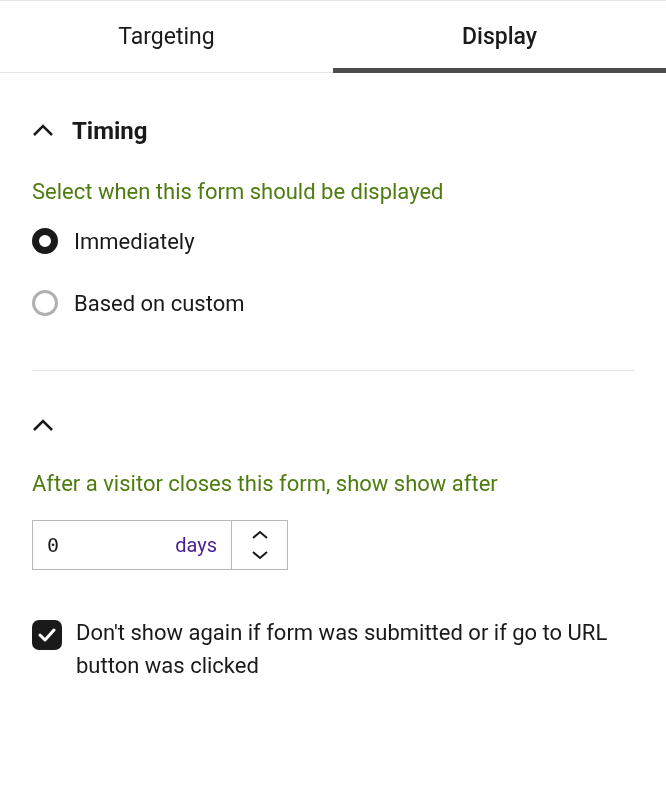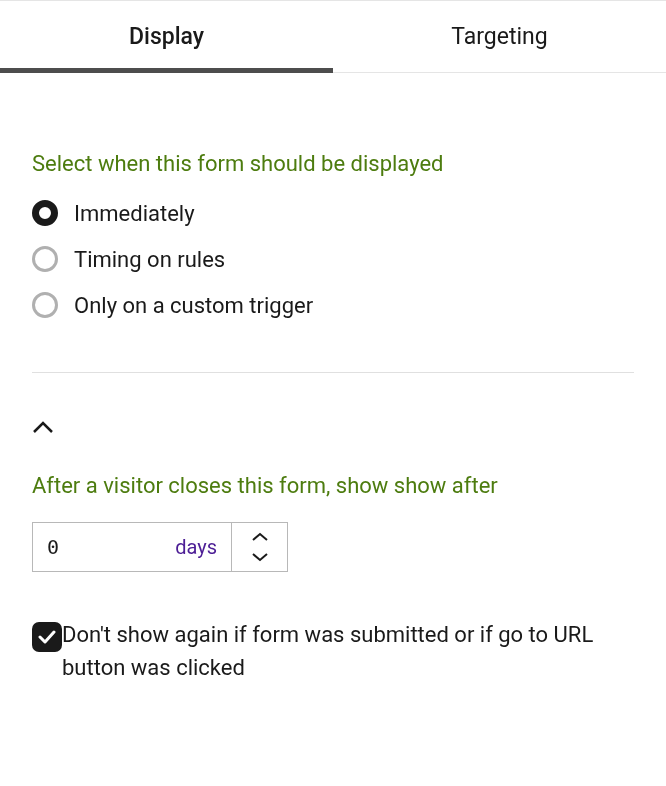--- a/index.html
+++ b/index.html
@@ -70,21 +70,21 @@
     }
     .section-description {
       font-size: 22px;
       margin-top: 34px;
       margin-bottom: 20px;
       color: #4d7c0f;
     }
     .radio-group {
       display: flex;
       flex-direction: column;
-      gap: 20px;
+      gap: 36px;
       margin-top: 24px;
     }
     .radio-row {
       display: flex;
       align-items: center;
       gap: 16px;
       cursor: pointer;
     }
     .radio {
       width: 26px;
@@ -140,20 +140,21 @@
       gap: 0;
       cursor: pointer;
     }
     .stepper svg {
       width: 18px;
       height: 11px;
     }
     .checkbox-row {
       display: flex;
       align-items: flex-start;
+      gap: 14px;
       margin-top: 46px;
       cursor: pointer;
     }
     .checkbox {
       width: 30px;
       height: 30px;
       border-radius: 7px;
       background: #1a1a1a;
       display: flex;
       align-items: center;
@@ -168,46 +169,50 @@
     .checkbox-label {
       font-size: 22px;
       line-height: 1.5;
       color: #1a1a1a;
     }
   </style>
 </head>
 <body>
 
 <div class="tabs">
+  <div class="tab">
+    <span>Targeting</span>
+  </div>
   <div class="tab active">
     <span>Display</span>
   </div>
-  <div class="tab">
-    <span>Targeting</span>
-  </div>
 </div>
 
 <div class="panel">
 
   <div class="section">
+    <div class="section-header">
+      <span class="chevron-up-icon">
+        <svg viewBox="0 0 22 14" fill="none" stroke="#1a1a1a" stroke-width="2.5">
+          <polyline points="2,11 11,2 20,11"></polyline>
+        </svg>
+      </span>
+      <span class="section-title">Timing</span>
+    </div>
 
     <div class="section-description">Select when this form should be displayed</div>
 
     <div class="radio-group">
       <div class="radio-row">
         <span class="radio selected"></span>
         <span class="radio-label">Immediately</span>
       </div>
       <div class="radio-row">
         <span class="radio"></span>
-        <span class="radio-label">Timing on rules</span>
-      </div>
-      <div class="radio-row">
-        <span class="radio"></span>
-        <span class="radio-label">Only on a custom trigger</span>
+        <span class="radio-label">Based on custom</span>
       </div>
     </div>
   </div>
 
   <hr class="divider">
 
   <div class="section">
     <div class="section-header">
       <span class="chevron-up-icon">
         <svg viewBox="0 0 22 14" fill="none" stroke="#1a1a1a" stroke-width="2.5">

